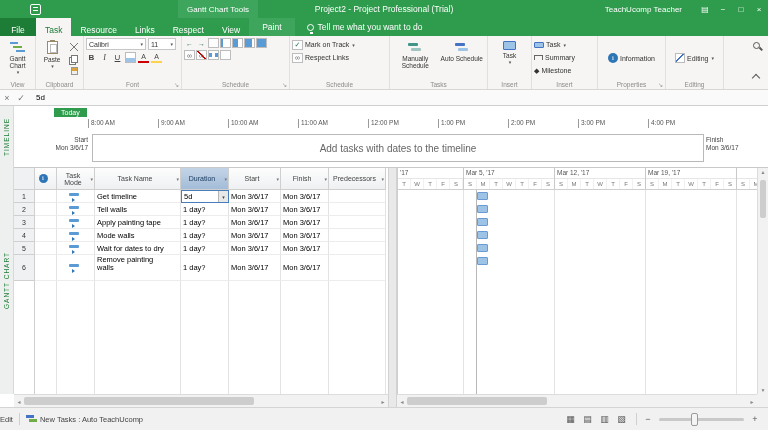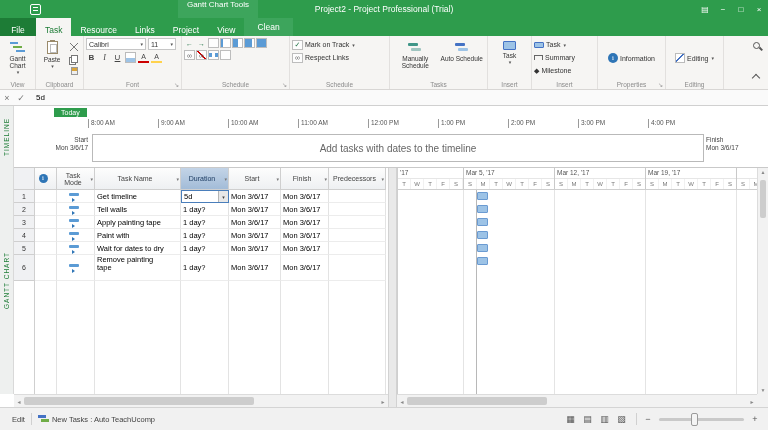--- a/index.html
+++ b/index.html
@@ -4,21 +4,21 @@
 <style>
   *{margin:0;padding:0;box-sizing:border-box;font-family:"Liberation Sans","DejaVu Sans",sans-serif;}
   html,body{width:768px;height:430px;overflow:hidden;background:#fff;position:relative;}
   .abs{position:absolute;}
 
   
   #titlebar{left:0;top:0;width:768px;height:18px;background:#2E9C4C;color:#fff;display:flex;align-items:center;}
   #qat-icon{margin-left:30px;width:11px;height:11px;border:1px solid #fff;border-radius:2px;background:
     linear-gradient(#fff 0 0) 2px 2px/5px 1px no-repeat,
     linear-gradient(#fff 0 0) 2px 5px/5px 1px no-repeat;}
-  #context-seg{position:absolute;left:178px;top:0;width:80px;height:18px;background:#3DA55C;display:flex;align-items:flex-start;justify-content:center;font-size:8px;}
+  #context-seg{position:absolute;left:178px;top:0;width:80px;height:18px;background:#3DA55C;display:flex;align-items:center;justify-content:center;font-size:8px;}
   #title-text{position:absolute;left:0;right:0;top:0;height:18px;display:flex;align-items:center;justify-content:center;font-size:8.5px;pointer-events:none;}
   #user-name{position:absolute;right:86px;top:0;height:18px;display:flex;align-items:center;font-size:8px;}
   #winbtns{position:absolute;right:0;top:0;height:18px;display:flex;}
   .winbtn{width:18px;height:18px;display:flex;align-items:center;justify-content:center;font-size:8px;color:#fff;}
 
   
   #tabrow{left:0;top:18px;width:768px;height:18px;background:#2E9C4C;display:flex;align-items:stretch;color:#fff;font-size:8.5px;}
   .tab{padding:12px 9px;display:flex;align-items:center;}
   #tab-file{width:36px;background:#1D7C36;justify-content:center;}
   #tab-task{background:#f6f5f3;color:#1D7C36;}
@@ -178,36 +178,41 @@
 </style>
 </head>
 <body>
 
 <div id="titlebar" class="abs">
   <div id="qat-icon"></div>
   <div id="context-seg">
       <span>Gantt Chart Tools</span>
     </div>
   <div id="title-text">Project2 - Project Professional (Trial)</div>
+  <div id="user-name">TeachUcomp Teacher</div>
   <div id="winbtns">
     <span class="winbtn">▤</span>
     <span class="winbtn">−</span>
     <span class="winbtn">□</span>
     <span class="winbtn">×</span>
   </div>
 </div>
 
 <div id="tabrow" class="abs">
   <div class="tab" id="tab-file">File</div>
   <div class="tab" id="tab-task">Task</div>
   <div class="tab">Resource</div>
   <div class="tab">Links</div>
-  <div class="tab">Project</div>
+  <div class="tab">Respect</div>
   <div class="tab">View</div>
-  <div class="tab" id="tab-format">Clean</div>
+  <div class="tab" id="tab-format">Paint</div>
+  <div id="tellme">
+    <span class="bulb"></span>
+    <span>Tell me what you want to do</span>
+  </div>
 </div>
 
 <div id="ribbon" class="abs">
 
   <div class="grp" style="width:36px">
     <div class="bigbtn">
       <span class="ic-gantt">
           <i></i>
           <i></i>
           <i></i>
@@ -478,21 +483,21 @@
         <div class="tcell c-fin">Mon 3/6/17</div>
         <div class="tcell c-pred"></div>
       </div>
       <div class="trow">
         <div class="tcell c-num">4</div>
         <div class="tcell c-info"></div>
         <div class="tcell c-mode">
           <span class="mode-ic"></span>
         </div>
         <div class="tcell c-name">
-          <span>Paint with</span>
+          <span>Mode walls</span>
         </div>
         <div class="tcell c-dur">1 day?</div>
         <div class="tcell c-start">Mon 3/6/17</div>
         <div class="tcell c-fin">Mon 3/6/17</div>
         <div class="tcell c-pred"></div>
       </div>
       <div class="trow">
         <div class="tcell c-num">5</div>
         <div class="tcell c-info"></div>
         <div class="tcell c-mode">
@@ -506,21 +511,21 @@
         <div class="tcell c-fin">Mon 3/6/17</div>
         <div class="tcell c-pred"></div>
       </div>
       <div class="trow tall">
         <div class="tcell c-num">6</div>
         <div class="tcell c-info"></div>
         <div class="tcell c-mode">
           <span class="mode-ic"></span>
         </div>
         <div class="tcell c-name wrap">
-          <span class="namewrap">Remove painting tape</span>
+          <span class="namewrap">Remove painting walls</span>
         </div>
         <div class="tcell c-dur">1 day?</div>
         <div class="tcell c-start">Mon 3/6/17</div>
         <div class="tcell c-fin">Mon 3/6/17</div>
         <div class="tcell c-pred"></div>
       </div>
       <div class="trow filler">
         <div class="tcell c-num"></div>
         <div class="tcell c-info"></div>
         <div class="tcell c-mode"></div>
@@ -618,21 +623,21 @@
   <span class="harrow" style="margin-left:auto">▸</span>
 </div>
 <div class="hscroll abs" id="c-hscroll">
   <span class="harrow">◂</span>
   <span class="hthumb" style="width:140px"></span>
   <span class="harrow" style="margin-left:auto">▸</span>
 </div>
 <div id="corner" class="abs"></div>
 
 <div id="statusbar" class="abs">
-  <span style="margin-left:12px">Edit</span>
+  <span style="margin-left:0">Edit</span>
   <span class="sdiv"></span>
   <span id="nt-icon"></span>
   <span>New Tasks : Auto TeachUcomp</span>
   <div id="sb-right">
     <span class="viewbtn">▦</span>
     <span class="viewbtn">▤</span>
     <span class="viewbtn">▥</span>
     <span class="viewbtn">▧</span>
     <span class="sdiv"></span>
     <span class="zbtn">−</span>

